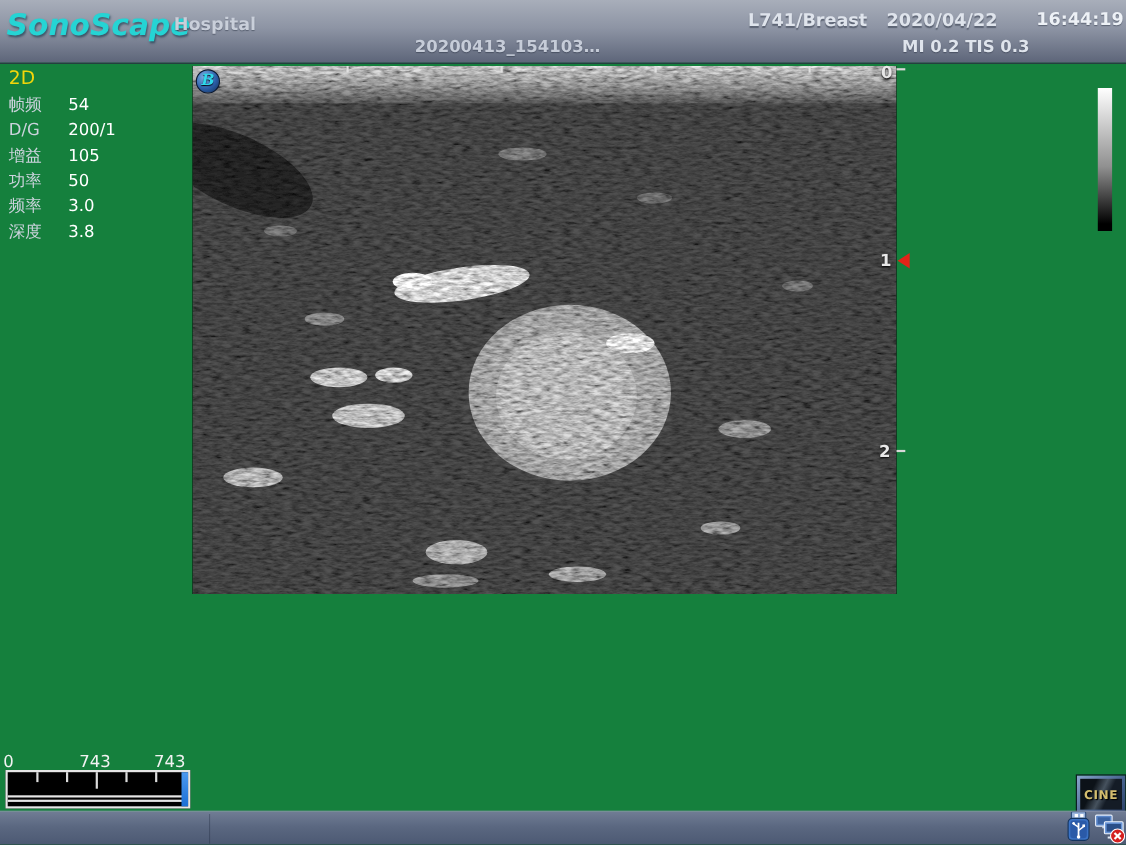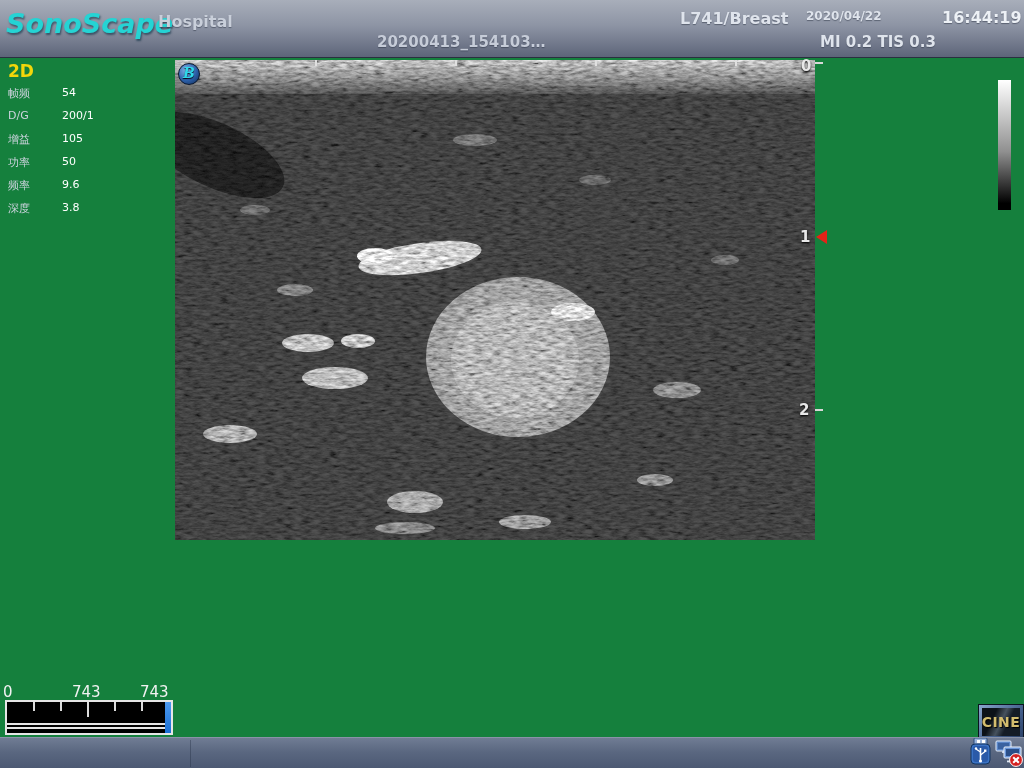--- a/index.html
+++ b/index.html
@@ -14,27 +14,27 @@
     border-bottom:1px solid #2a3040;
   }
   .logo{
     position:absolute;left:6px;top:8px;font-size:27px;font-weight:bold;font-style:italic;
     color:#25d4d4;letter-spacing:0;text-shadow:1px 2px 2px rgba(0,40,60,.55);
   }
   .tb-text{position:absolute;font-weight:bold;color:#dfe4ec;text-shadow:0 1px 1px rgba(40,48,64,.5);}
   #tb-hospital{left:158px;top:12px;font-size:16px;color:#c9cfda;}
   #tb-file{left:377px;top:33px;font-size:15px;color:#c6ccd8;}
   #tb-probe{left:680px;top:9px;font-size:16px;}
-  #tb-date{left:806px;top:9px;font-size:12px;}
+  #tb-date{left:806px;top:9px;font-size:16px;}
   #tb-time{left:942px;top:8px;font-size:16px;color:#edf1f6;}
   #tb-mi{left:820px;top:33px;font-size:15px;}
   
   #params{position:absolute;left:8px;top:60px;width:160px;color:#e6e6e6;}
-  #mode-label{position:absolute;left:0;top:1px;font-size:17px;font-weight:700;color:#f2d60a;}
-  .prow{position:absolute;left:0;width:160px;height:20px;font-size:11px;}
+  #mode-label{position:absolute;left:0;top:1px;font-size:17px;font-weight:400;color:#f2d60a;}
+  .prow{position:absolute;left:0;width:160px;height:20px;font-size:15px;}
   .prow .lab{position:absolute;left:0;color:#ccd3dd;}
   .prow .val{position:absolute;left:54px;color:#fff;}
   
   #us-image{position:absolute;left:175px;top:60px;width:640px;height:480px;background:#000;overflow:hidden;}
   #us-image svg{display:block;}
   #b-badge{
     position:absolute;left:3px;top:3px;width:20px;height:20px;border-radius:50%;
     background:radial-gradient(circle at 35% 30%,#7fb2e6,#2b5fa8 55%,#122a52);
     border:1px solid #0a1830;
     color:#2fd8ea;font-size:14px;font-weight:bold;font-style:italic;
@@ -65,21 +65,21 @@
     position:absolute;left:978px;top:704px;width:46px;height:36px;box-sizing:border-box;
     border:1px solid #0b1420;
     background:linear-gradient(135deg,#8aa6cc,#44608c 60%,#2a4066);
     padding:3px;cursor:pointer;
   }
   #cine-btn .inner{
     width:100%;height:100%;box-sizing:border-box;
     background:linear-gradient(115deg,#0c1218 30%,#46525e 50%,#141c26 65%);
     display:flex;align-items:center;justify-content:center;
   }
-  #cine-btn .txt{font-size:14px;font-weight:bold;color:#d3bd6e;letter-spacing:.5px;
+  #cine-btn .txt{font-size:11px;font-weight:bold;color:#d3bd6e;letter-spacing:.5px;
     text-shadow:1px 1px 1px #000;}
   
   #taskbar{position:absolute;left:0;top:737px;width:1024px;height:31px;
     background:linear-gradient(#707c94,#5a6780 45%,#4b5872);
     border-top:1px solid #8a93a8;}
   .tb-divider{position:absolute;top:2px;width:1px;height:27px;background:rgba(30,40,60,.35);}
   .tray-icon{position:absolute;cursor:pointer;}
 </style>
 </head>
 <body>
@@ -109,21 +109,21 @@
     <div class="prow" style="top:72px">
       <span class="lab">增益</span>
       <span class="val">105</span>
     </div>
     <div class="prow" style="top:95px">
       <span class="lab">功率</span>
       <span class="val">50</span>
     </div>
     <div class="prow" style="top:118px">
       <span class="lab">频率</span>
-      <span class="val">9.6</span>
+      <span class="val">3.0</span>
     </div>
     <div class="prow" style="top:141px">
       <span class="lab">深度</span>
       <span class="val">3.8</span>
     </div>
   </div>
 
   <div id="us-image">
     <svg width="640" height="480" viewBox="0 0 640 480">
       <defs>

